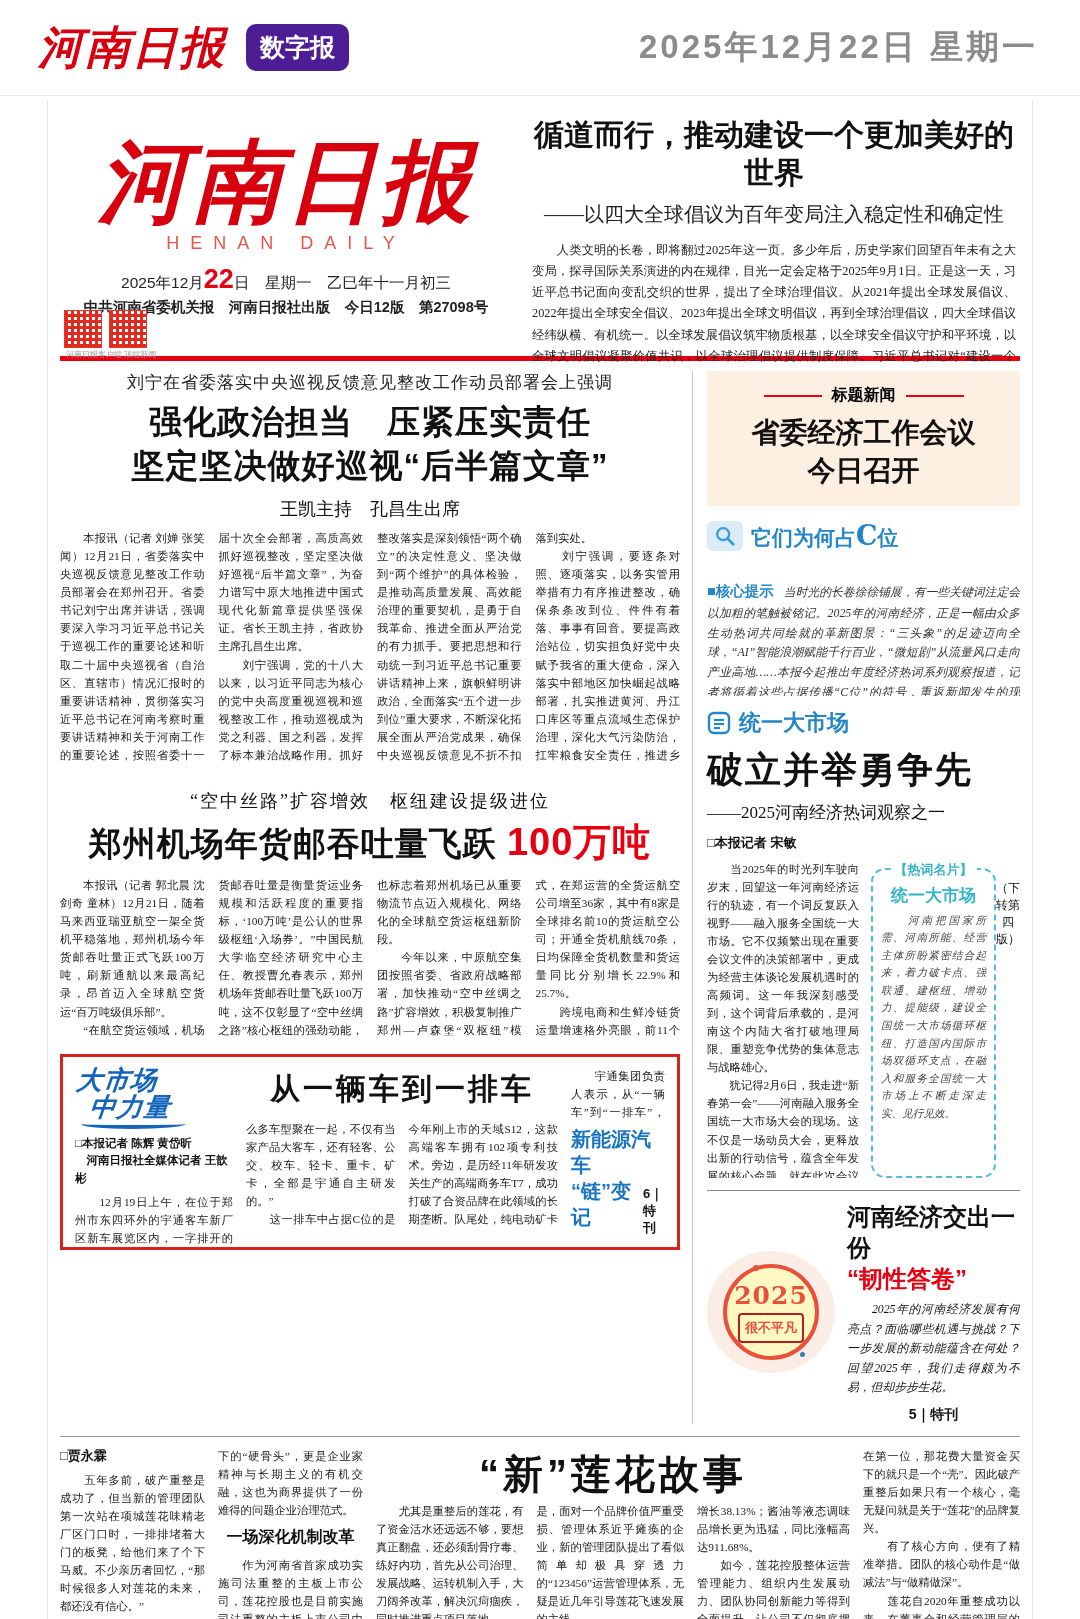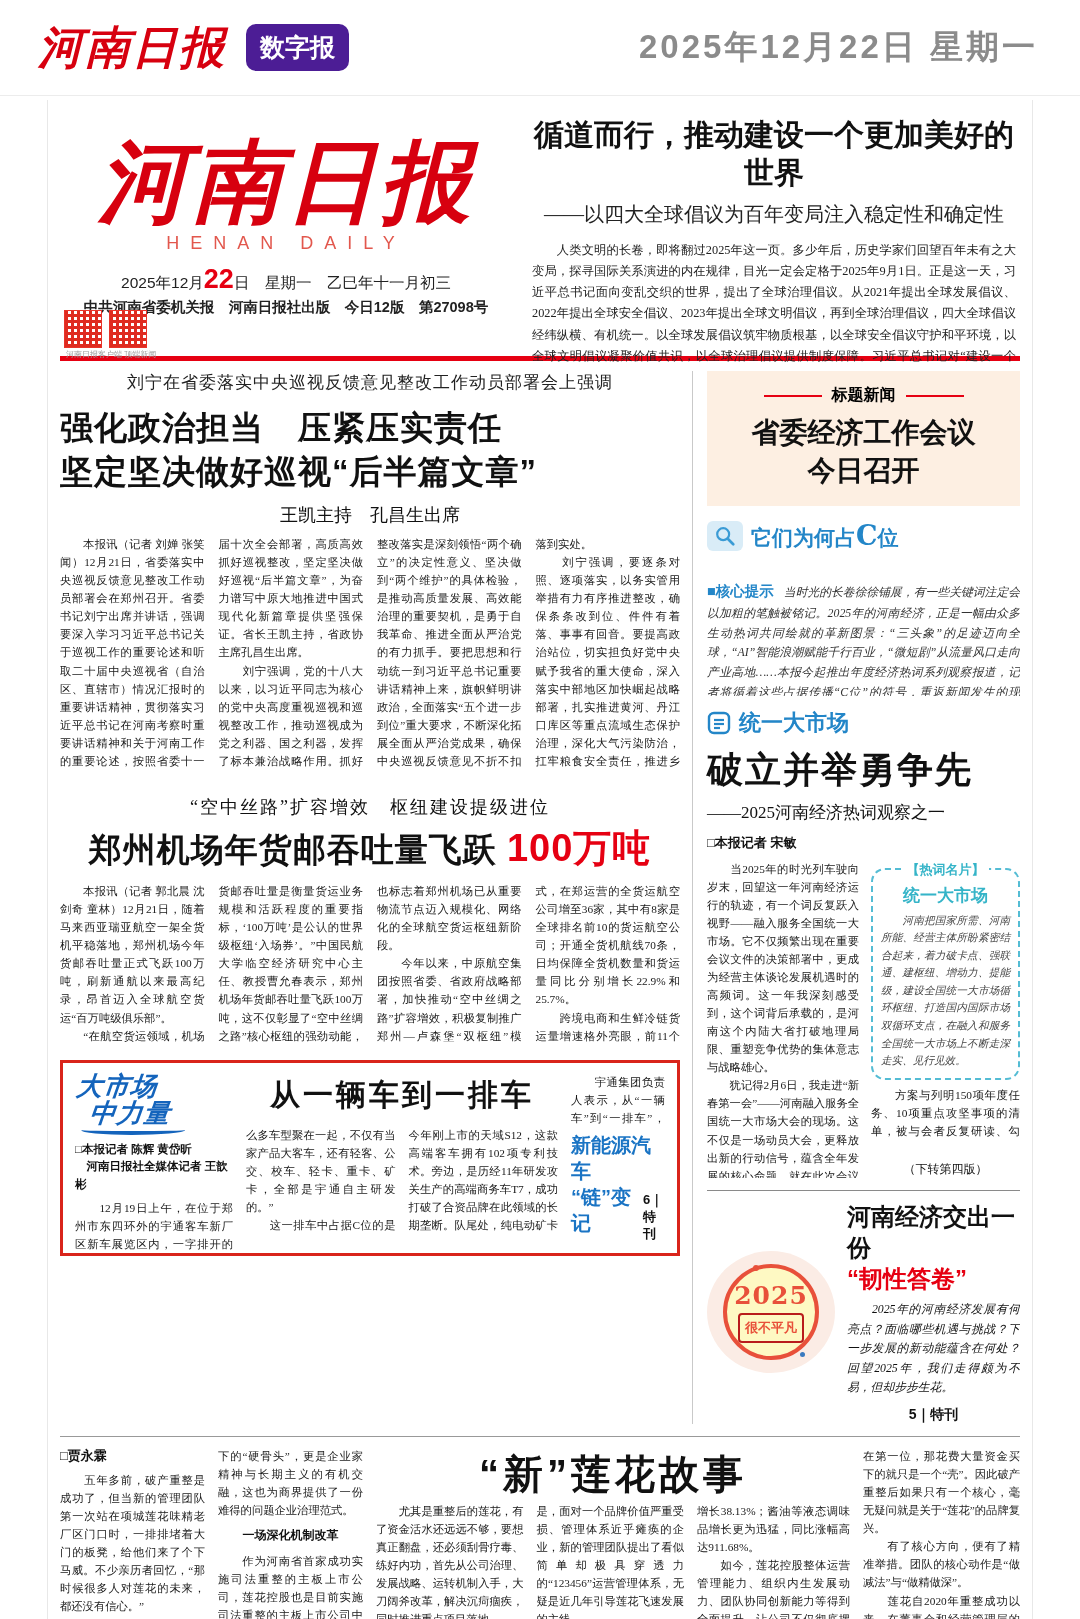--- a/index.html
+++ b/index.html
@@ -31,21 +31,21 @@
   .lead-body{font-size:12.3px;line-height:1.72;text-align:justify;color:#222;white-space:pre-line;height:128px;overflow:hidden}
   .lead-src{text-align:right;font-size:12.5px;margin-top:4px;font-weight:bold;font-family:"Liberation Sans",sans-serif}
 
   .redbar{height:5px;background:#e60012;margin-top:8px}
 
   .cols-row{display:flex;margin-top:10px}
   .colL{width:632px;padding-right:12px}
   .colR{flex:1;border-left:1px solid #c9c9c9;padding-left:14px;overflow:hidden}
 
   .kicker{font-family:"Liberation Sans",sans-serif;font-size:17px;text-align:center;letter-spacing:1px;color:#222}
-  .mh{font-family:"Liberation Sans",sans-serif;font-weight:900;font-size:33px;line-height:1.32;letter-spacing:1px;margin-top:12px}
+  .mh{font-family:"Liberation Sans",sans-serif;font-weight:900;font-size:33px;line-height:1.32;text-align:center;letter-spacing:1px;margin-top:6px}
   .mby{font-size:18px;text-align:center;margin:10px 0 8px}
   .jtext{font-size:11.3px;line-height:1.6;text-align:justify;white-space:pre-line;color:#191919;overflow:hidden}
   .c4{column-count:4;column-gap:14px;column-fill:auto}
   .main-body{height:248px}
 
   .ap-kicker{font-size:18px;text-align:center;margin-top:12px;letter-spacing:2px}
   .ap-h{text-align:center;font-family:"Liberation Sans",sans-serif;font-weight:900;font-size:33px;margin:4px 0 8px;letter-spacing:1px}
   .ap-h .red{color:#e60012;font-size:38px}
   .ap-body{height:166px}
 
@@ -77,21 +77,21 @@
   .coretip{font-size:11.8px;line-height:1.68;text-align:justify;color:#333;font-style:italic;white-space:pre-line;height:136px;overflow:hidden}
   .ct-label{color:#2386c8;font-weight:bold;font-style:normal;font-family:"Liberation Sans",sans-serif;font-size:14.5px;margin-right:10px}
   .topic-tag{display:flex;align-items:center;gap:8px;margin-top:12px}
   .tt-t{color:#2386c8;font-family:"Liberation Sans",sans-serif;font-weight:900;font-size:22px}
   .topic-h{font-family:"Liberation Sans",sans-serif;font-weight:900;font-size:36px;letter-spacing:2px;margin:8px 0 6px}
   .topic-sub{font-size:17px;margin-bottom:10px}
   .topic-by{font-size:13px;font-weight:bold;font-family:"Liberation Sans",sans-serif;margin-bottom:8px}
   .topic-cols{display:flex;gap:12px;height:318px;overflow:hidden}
   .tc-left{width:152px;flex:none}
   .tc-left .jtext,.tc-right .jtext{font-size:11.4px}
-  .tc-right{flex:1;display:flex;flex-direction:column}
+  .tc-right{flex:1;display:flex;flex-direction:row}
   .card{border:2px dashed #54bcd4;border-radius:14px;padding:14px 8px 8px;position:relative;margin-top:8px}
   .card-label{position:absolute;top:-9px;left:50%;transform:translateX(-50%);background:#fff;color:#35b4c8;font-weight:bold;font-size:13px;font-family:"Liberation Sans",sans-serif;white-space:nowrap;padding:0 4px}
   .card-title{color:#35b4c8;text-align:center;font-family:"Liberation Sans",sans-serif;font-weight:900;font-size:17px;margin-bottom:5px}
   .card-body{font-size:10.6px;line-height:1.66;font-style:italic;color:#444;text-align:justify;white-space:pre-line}
   .tc-right .jtext{flex:1;margin-top:6px}
   .jump{text-align:center;font-size:12px;margin-top:20px}
   .sb-hr{border:none;border-top:1px solid #8a8a8a;margin:12px 0 10px}
   .resil{display:flex;gap:12px;align-items:center}
   .badge{width:128px;height:122px;border-radius:50%;background:#fbece5;display:flex;align-items:center;justify-content:center;position:relative;flex:none}
   .badge-ring{width:96px;height:96px;border-radius:50%;border:4px solid #e8503a;background:#fef9c3;display:flex;flex-direction:column;align-items:center;justify-content:center}
@@ -100,21 +100,21 @@
   .bdot{position:absolute;border-radius:50%;background:#e8503a}
   .res-right{flex:1}
   .res-t1{font-family:"Liberation Sans",sans-serif;font-weight:900;font-size:24px;line-height:1.3}
   .res-t2{color:#e60012}
   .res-body{font-size:11.8px;font-style:italic;line-height:1.66;margin-top:6px;text-align:justify;white-space:pre-line}
   .res-tag{text-align:center;font-size:14px;font-weight:bold;font-family:"Liberation Sans",sans-serif;margin-top:8px}
 
   .bottom{border-top:1px solid #999;margin-top:12px;padding-top:10px;display:flex;gap:13px;height:296px;overflow:hidden}
   .b-col{width:145px;flex:none}
   .b-by{font-weight:bold;font-size:13px;font-family:"Liberation Sans",sans-serif;margin-bottom:6px}
-  .b-sh{font-family:"Liberation Sans",sans-serif;font-weight:900;font-size:12px;text-align:center;margin:8px 0}
+  .b-sh{font-family:"Liberation Sans",sans-serif;font-weight:900;font-size:16px;text-align:center;margin:8px 0}
   .b-mid{width:474px;flex:none}
   .b-mh{font-family:"Liberation Sans",sans-serif;font-weight:900;font-size:40px;text-align:center;letter-spacing:4px}
   .b-msub{font-size:18px;text-align:center;margin:8px 0 10px}
   .b-mid-row{display:flex;gap:13px}
   .b-mcols{column-count:2;column-gap:13px;column-fill:auto;width:308px;height:180px}
   .b-c5{width:153px;height:180px;overflow:hidden}
   .b-right{flex:1}
   svg{display:block}
 </style>
 </head>

